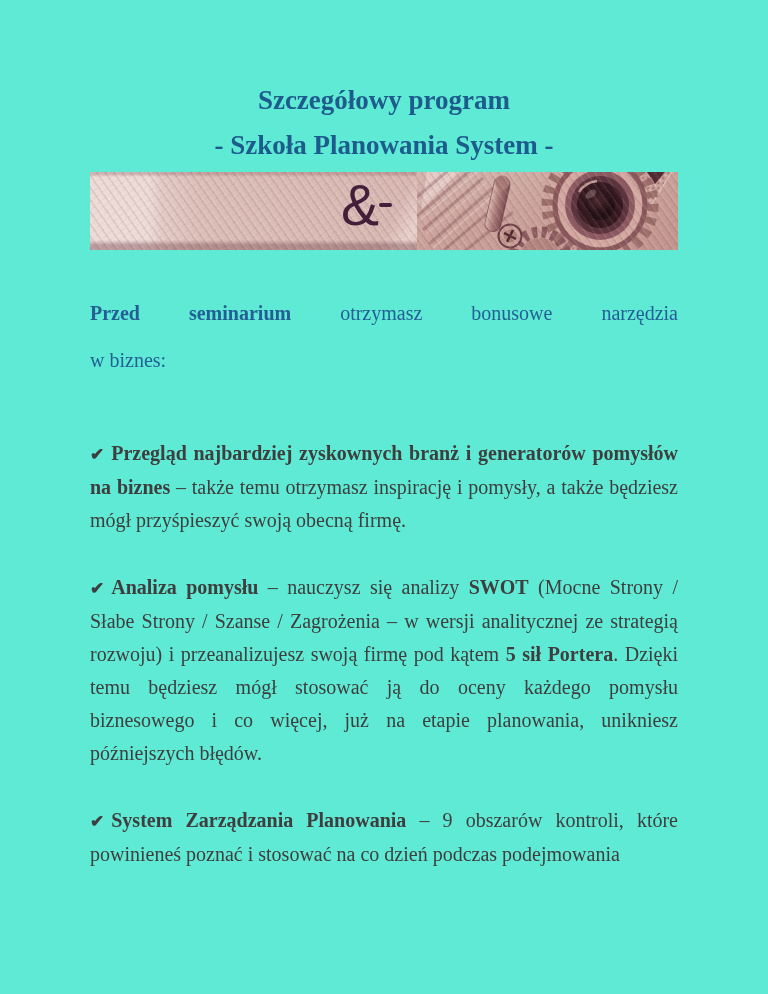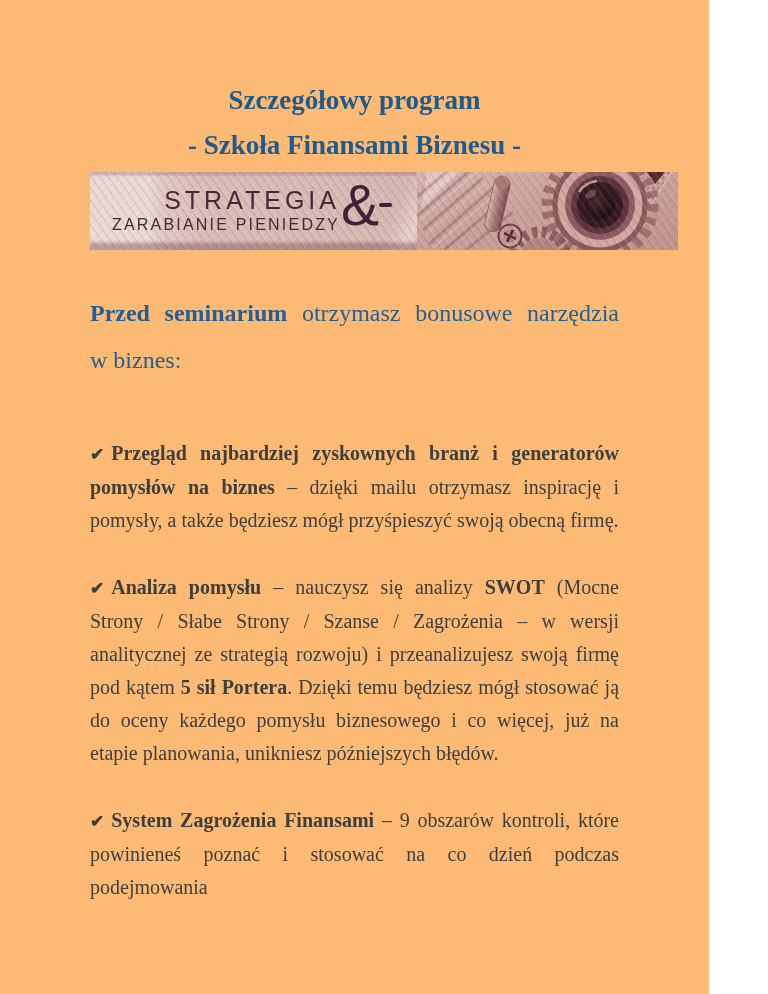--- a/index.html
+++ b/index.html
@@ -1,17 +1,17 @@
 <!DOCTYPE html>
 <html><head>
 <meta charset="utf-8">
 <style>
   html,body { margin:0; padding:0; background:#ffffff; }
   .page {
-    position:relative; width:709px; height:994px; background:#fdba74;
+    position:relative; width:768px; height:994px; background:#5eead4;
     font-family:"Liberation Serif", serif; overflow:hidden;
   }
 
   
   .title { padding-top:78px; text-align:center; color:#1e5b8d;
            font-weight:bold; font-size:27px; line-height:45px; }
 
   
   .banner { position:relative; margin:4px 0 0 90px; width:588px; height:78px;
             overflow:hidden; }
@@ -31,40 +31,40 @@
   .banner-logo { position:absolute; left:0; top:0; width:250px; text-align:right;
       color:#4a2438; font-family:"Liberation Sans", sans-serif; }
   .logo-line1 { margin-top:15px; font-size:25px; line-height:27px; letter-spacing:4px; }
   .logo-line2 { font-size:16px; line-height:18px; letter-spacing:2.2px; margin-top:2px; }
   .banner-amp { position:absolute; left:251px; top:5px; font-size:57px; line-height:57px;
       font-family:"Liberation Sans", sans-serif; color:#42203a; }
   .banner-dash { position:absolute; left:289px; top:31px; width:13px; height:4px;
       background:#42203a; border-radius:2px; }
 
   
-  .intro { margin:40px 90px 0 90px; color:#235f94; font-size:24px; line-height:47px; }
+  .intro { margin:40px 90px 0 90px; color:#235f94; font-size:20px; line-height:47px; }
   .intro .l1 { text-align:justify; text-align-last:justify; -moz-text-align-last:justify; }
   .intro b { font-weight:bold; }
 
   
   .paras { margin:0 90px; color:#3e3e3e; font-size:20px; line-height:33px;
            text-align:justify; }
   .paras p { margin:34px 0 0 0; }
   .paras p.first { margin-top:53px; }
   .check { margin-right:7px; font-size:17px; }
   .paras b, .check { font-weight:bold; }
 </style>
 </head>
 <body>
 
 <div class="page">
 
   <div class="title">
     <div>Szczegółowy program</div>
-    <div>- Szkoła Finansami Biznesu -</div>
+    <div>- Szkoła Planowania System -</div>
   </div>
 
   <div class="banner">
     <div class="banner-bg"></div>
 
     <svg class="banner-camera" viewBox="0 0 261 78">
       <defs>
         <linearGradient id="camBg" x1="0" y1="0" x2="1" y2="1">
           <stop offset="0" stop-color="#d6b6b0"></stop>
           <stop offset="0.35" stop-color="#cda69f"></stop>
@@ -138,34 +138,30 @@
       <g>
         <circle cx="93" cy="64" r="11.5" fill="#c79e97" stroke="#6d3d46" stroke-width="2"></circle>
         <circle cx="93" cy="64" r="6.5" fill="#b08379"></circle>
         <line x1="87" y1="61" x2="99" y2="67" stroke="#4e262e" stroke-width="2.4"></line>
         <line x1="96" y1="58" x2="90" y2="70" stroke="#4e262e" stroke-width="2.4"></line>
       </g>
     </svg>
 
     <div class="banner-twill"></div>
 
-    <div class="banner-logo">
-      <div class="logo-line1">STRATEGIA</div>
-      <div class="logo-line2">ZARABIANIE PIENIEDZY</div>
-    </div>
     <div class="banner-amp">&amp;</div>
     <div class="banner-dash"></div>
   </div>
 
   <div class="intro">
     <div class="l1"><b>Przed seminarium</b><span> otrzymasz bonusowe narzędzia</span></div>
     <div class="l2">w biznes:</div>
   </div>
 
   <div class="paras">
-    <p class="first"><span class="check">✔</span><b>Przegląd najbardziej zyskownych branż i generatorów pomysłów na biznes</b><span> – dzięki mailu otrzymasz inspirację i pomysły, a także będziesz mógł przyśpieszyć swoją obecną firmę.</span></p>
+    <p class="first"><span class="check">✔</span><b>Przegląd najbardziej zyskownych branż i generatorów pomysłów na biznes</b><span> – także temu otrzymasz inspirację i pomysły, a także będziesz mógł przyśpieszyć swoją obecną firmę.</span></p>
 
     <p><span class="check">✔</span><b>Analiza pomysłu</b><span> – nauczysz się analizy </span><b>SWOT</b><span> (Mocne Strony / Słabe Strony / Szanse / Zagrożenia – w wersji analitycznej ze strategią rozwoju) i przeanalizujesz swoją firmę pod kątem </span><b>5 sił Portera</b><span>. Dzięki temu będziesz mógł stosować ją do oceny każdego pomysłu biznesowego i co więcej, już na etapie planowania, unikniesz późniejszych błędów.</span></p>
 
-    <p><span class="check">✔</span><b>System Zagrożenia Finansami</b><span> – 9 obszarów kontroli, które powinieneś poznać i stosować na co dzień podczas podejmowania</span></p>
+    <p><span class="check">✔</span><b>System Zarządzania Planowania</b><span> – 9 obszarów kontroli, które powinieneś poznać i stosować na co dzień podczas podejmowania</span></p>
   </div>
 
 </div>
 
 </body></html>

